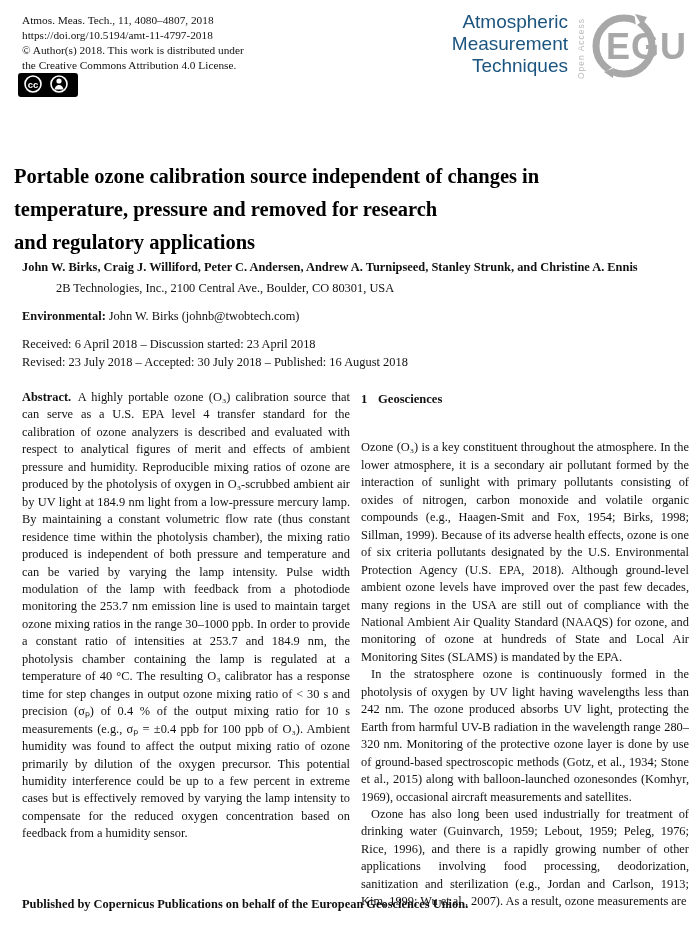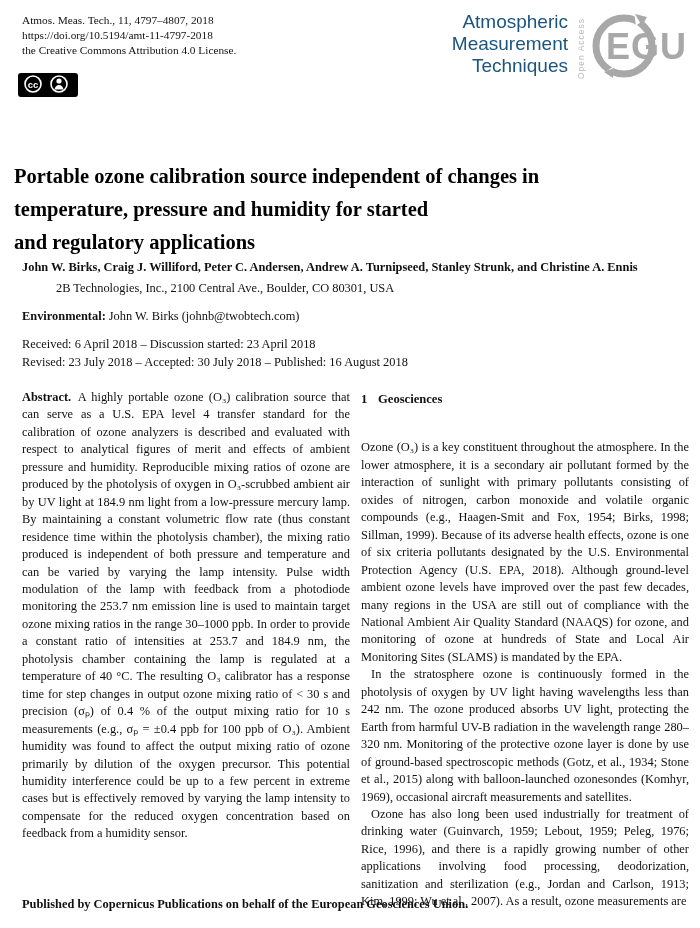--- a/index.html
+++ b/index.html
@@ -123,22 +123,23 @@
     font-size: 12.4px;
     font-weight: bold;
   }
 </style>
 </head>
 <body>
 
 <div class="page">
 
   <div class="masthead-left">
-    <div>Atmos. Meas. Tech., 11, 4797–4807, 2018</div>
+    <div>Atmos. Meas. Tech., 11, 4080–4807, 2018</div>
     <div>https://doi.org/10.5194/amt-11-4797-2018</div>
+    <div>© Author(s) 2018. This work is distributed under</div>
     <div>the Creative Commons Attribution 4.0 License.</div>
   </div>
 
   <svg class="cc-badge" viewBox="0 0 60 24">
     <rect x="0" y="0" width="60" height="24" rx="3" fill="#000"></rect>
     <g>
       <circle cx="15" cy="11" r="8" fill="none" stroke="#fff" stroke-width="1.6"></circle>
       <text x="15" y="14.5" font-size="9.5" font-family="Liberation Sans, sans-serif" font-weight="bold" fill="#fff" text-anchor="middle">cc</text>
     </g>
     <g>
@@ -160,21 +161,21 @@
       <polygon points="44,6 58,10 46,20" fill="#ffffff"></polygon>
       <polygon points="45,8 57,11 52,20" fill="#a8a8a8"></polygon>
       <polygon points="24,60 10,70 22,74" fill="#ffffff"></polygon>
       <polygon points="14,66 24,62 23,72" fill="#a8a8a8"></polygon>
       <text x="16" y="53" font-size="36" font-weight="bold" font-family="Liberation Sans, sans-serif" fill="#a8a8a8" letter-spacing="1">EGU</text>
     </svg>
   </div>
 
   <div class="article-title">
     <div>Portable ozone calibration source independent of changes in</div>
-    <div>temperature, pressure and humidity for started</div>
+    <div>temperature, pressure and removed for research</div>
     <div>and regulatory applications</div>
   </div>
 
   <div class="authors">John W. Birks, Craig J. Williford, Peter C. Andersen, Andrew A. Turnipseed, Stanley Strunk, and Christine A. Ennis</div>
   <div class="affiliation">2B Technologies, Inc., 2100 Central Ave., Boulder, CO 80301, USA</div>
 
   <div class="correspondence">
     <b>Environmental:</b><span>John W. Birks (johnb@twobtech.com)</span>
   </div>
 

